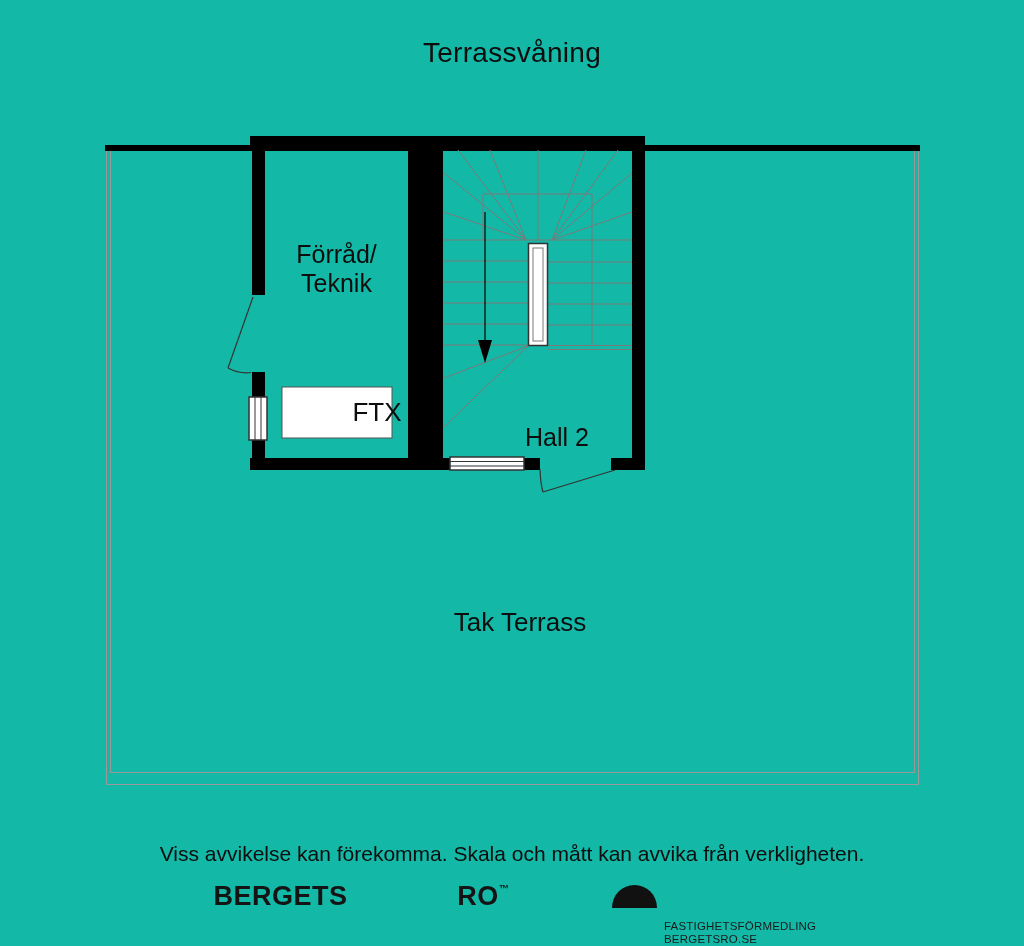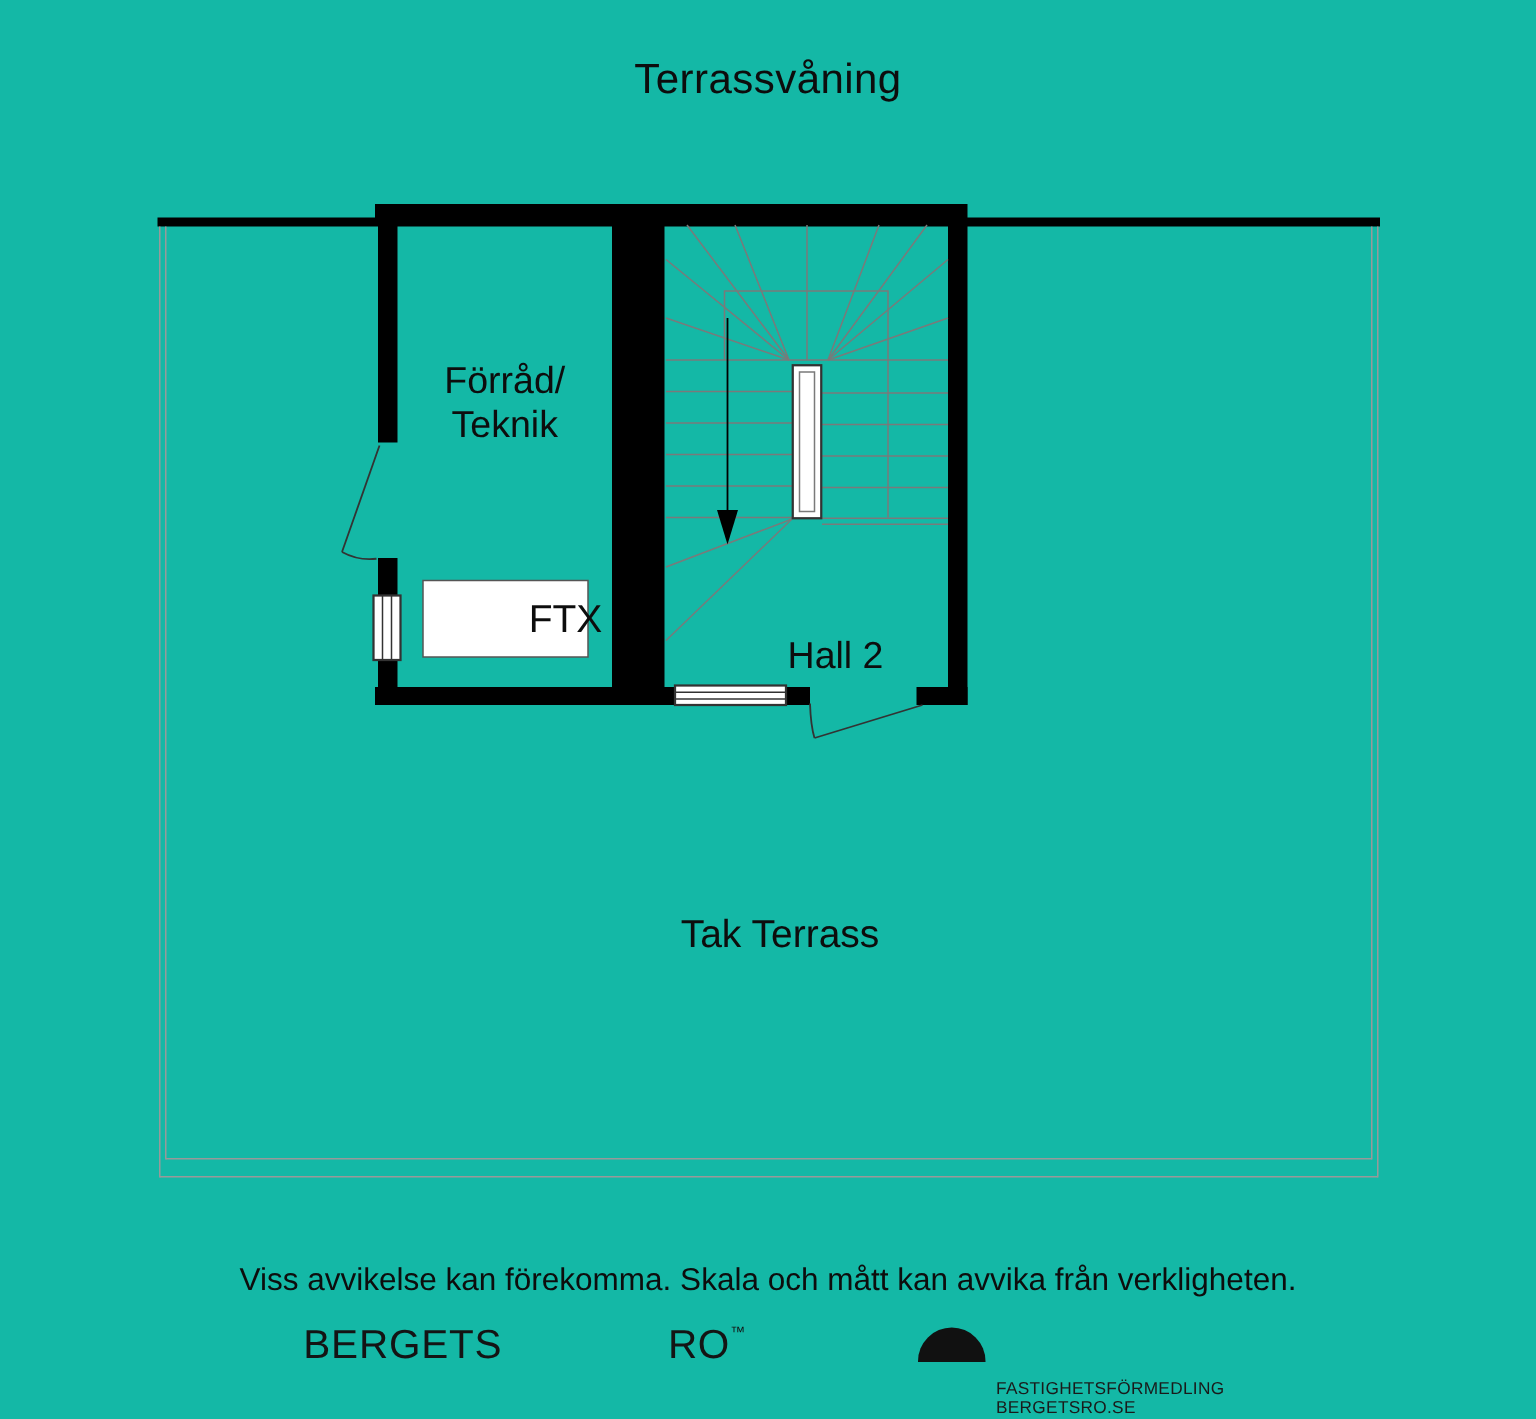--- a/index.html
+++ b/index.html
@@ -18,21 +18,21 @@
     color:#0d0d0d;text-align:center;white-space:pre-line;
   }
   #label-storage{left:265px;top:240px;width:143px;font-size:25px;line-height:29px;}
   #label-ftx{left:282px;top:387px;width:110px;height:51px;font-size:26px;
     display:flex;align-items:center;justify-content:center;padding-left:40px;}
   #label-hall{left:500px;top:391px;width:114px;font-size:25px;margin-top:32px;}
   #label-terrace{left:420px;top:607px;width:200px;font-size:26px;}
   .disclaimer{
     left:0;top:842px;width:1024px;text-align:center;font-size:21px;color:#0d0d0d;
   }
-  .brand{font-size:27px;font-weight:400;color:#141414;letter-spacing:0.5px;}
+  .brand{font-size:27px;font-weight:700;color:#141414;letter-spacing:0.5px;margin-left:12px;}
   #brand-left{left:196px;top:881px;width:145px;text-align:center;}
   #brand-right{left:436px;top:881px;width:70px;text-align:center;}
   .tm{font-size:10px;vertical-align:top;position:relative;top:2px;letter-spacing:0;}
   #agency-logo-icon{
     left:612px;top:885px;width:45px;height:23px;background:#111111;
     border-radius:23px 23px 0 0;
   }
   .agency-text{left:664px;top:884px;width:220px;color:#1a1a1a;}
   .agency-line1{font-size:11.5px;letter-spacing:0.2px;line-height:13px;margin-top:36px;}
   .agency-line2{font-size:11.5px;letter-spacing:0.2px;line-height:13px;}

